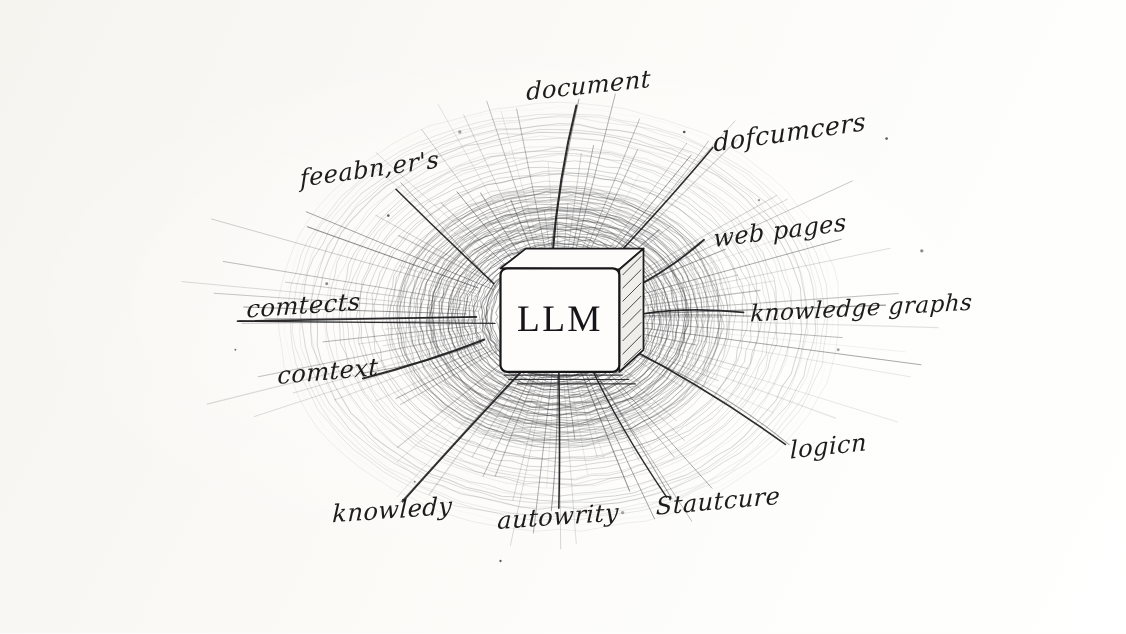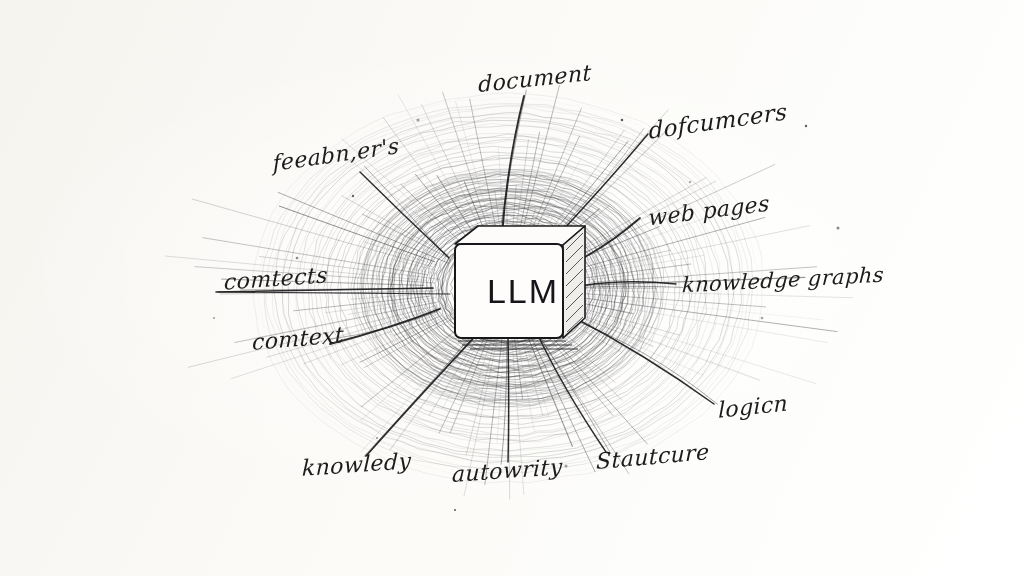--- a/index.html
+++ b/index.html
@@ -34,25 +34,24 @@
     font-family: "DejaVu Serif", serif;
     font-style: italic;
     font-weight: 400;
     white-space: nowrap;
     letter-spacing: 0.4px;
     pointer-events: auto;
   }
   .cube-text {
     position: absolute;
     color: #16161a;
-    font-family: Liberation Sans, sans-serif;
+    font-family: Liberation Serif, serif;
     font-weight: 400;
     letter-spacing: 2px;
     white-space: nowrap;
-    margin-left: 14px;
   }
 </style>
 </head>
 <body>
 
 <div id="canvas">
 
   <div id="paper-tone"></div>
 
   <svg id="art" viewBox="0 0 1024 576" xmlns="http://www.w3.org/2000/svg">

